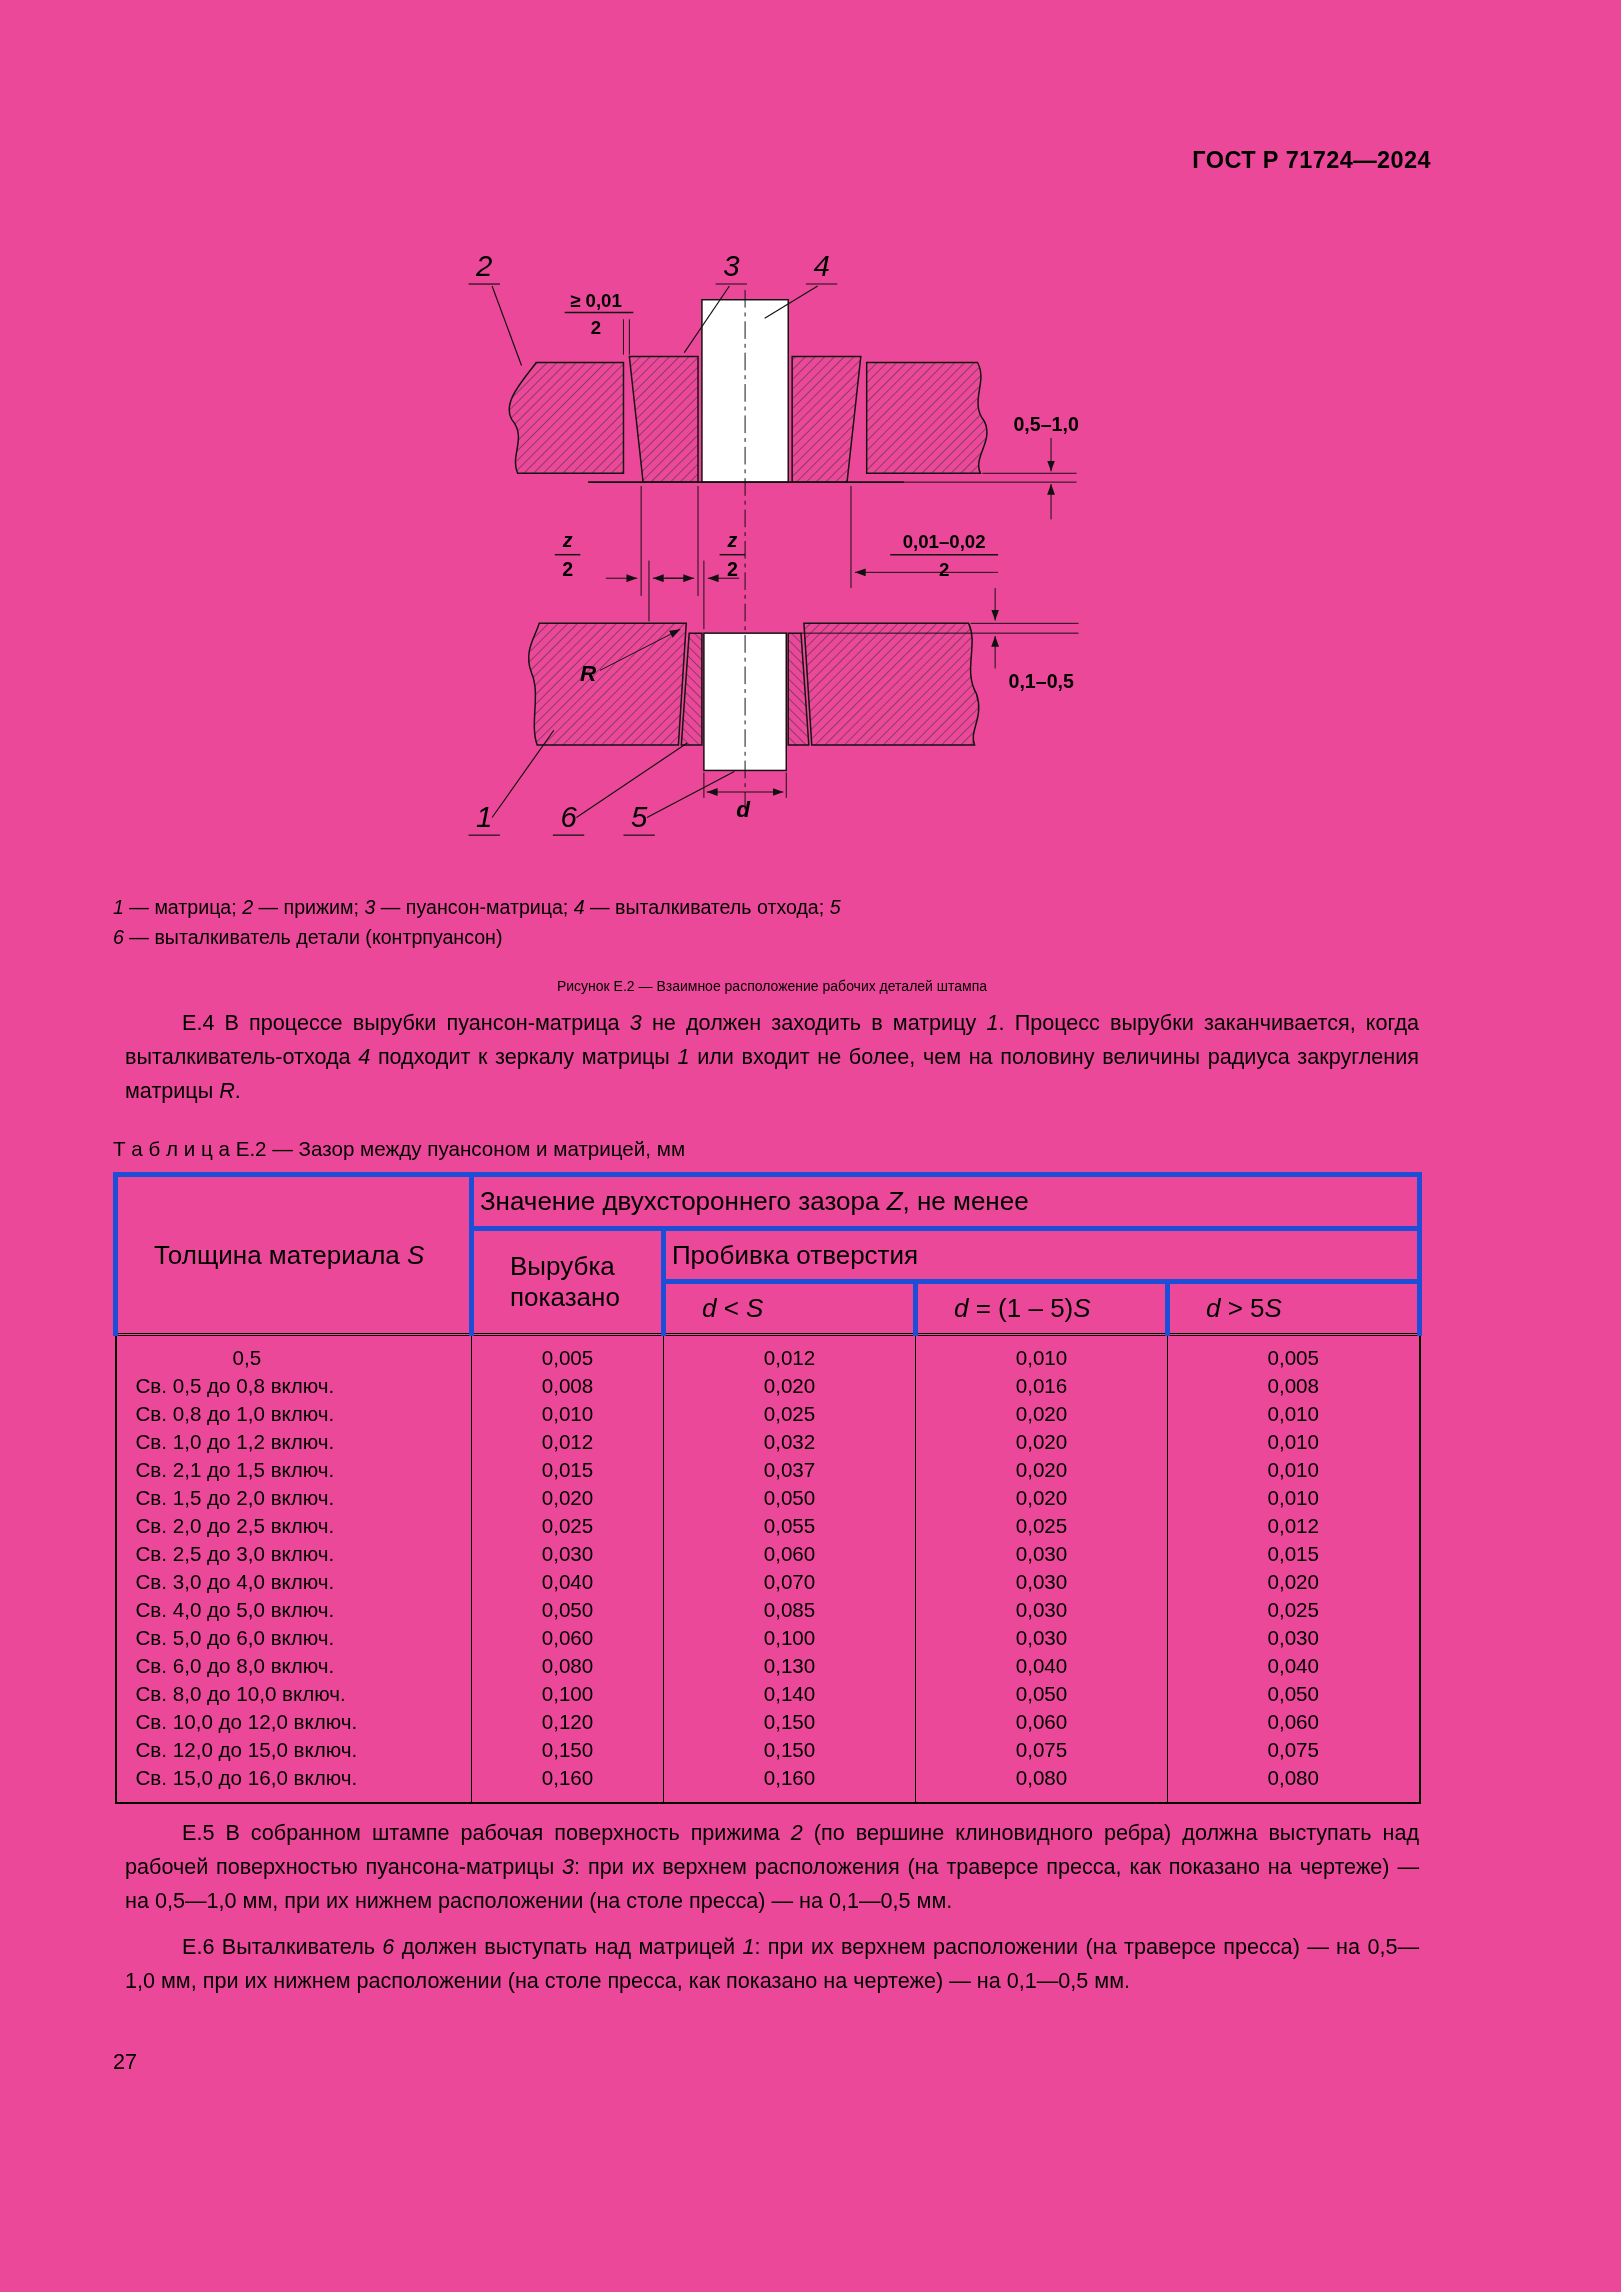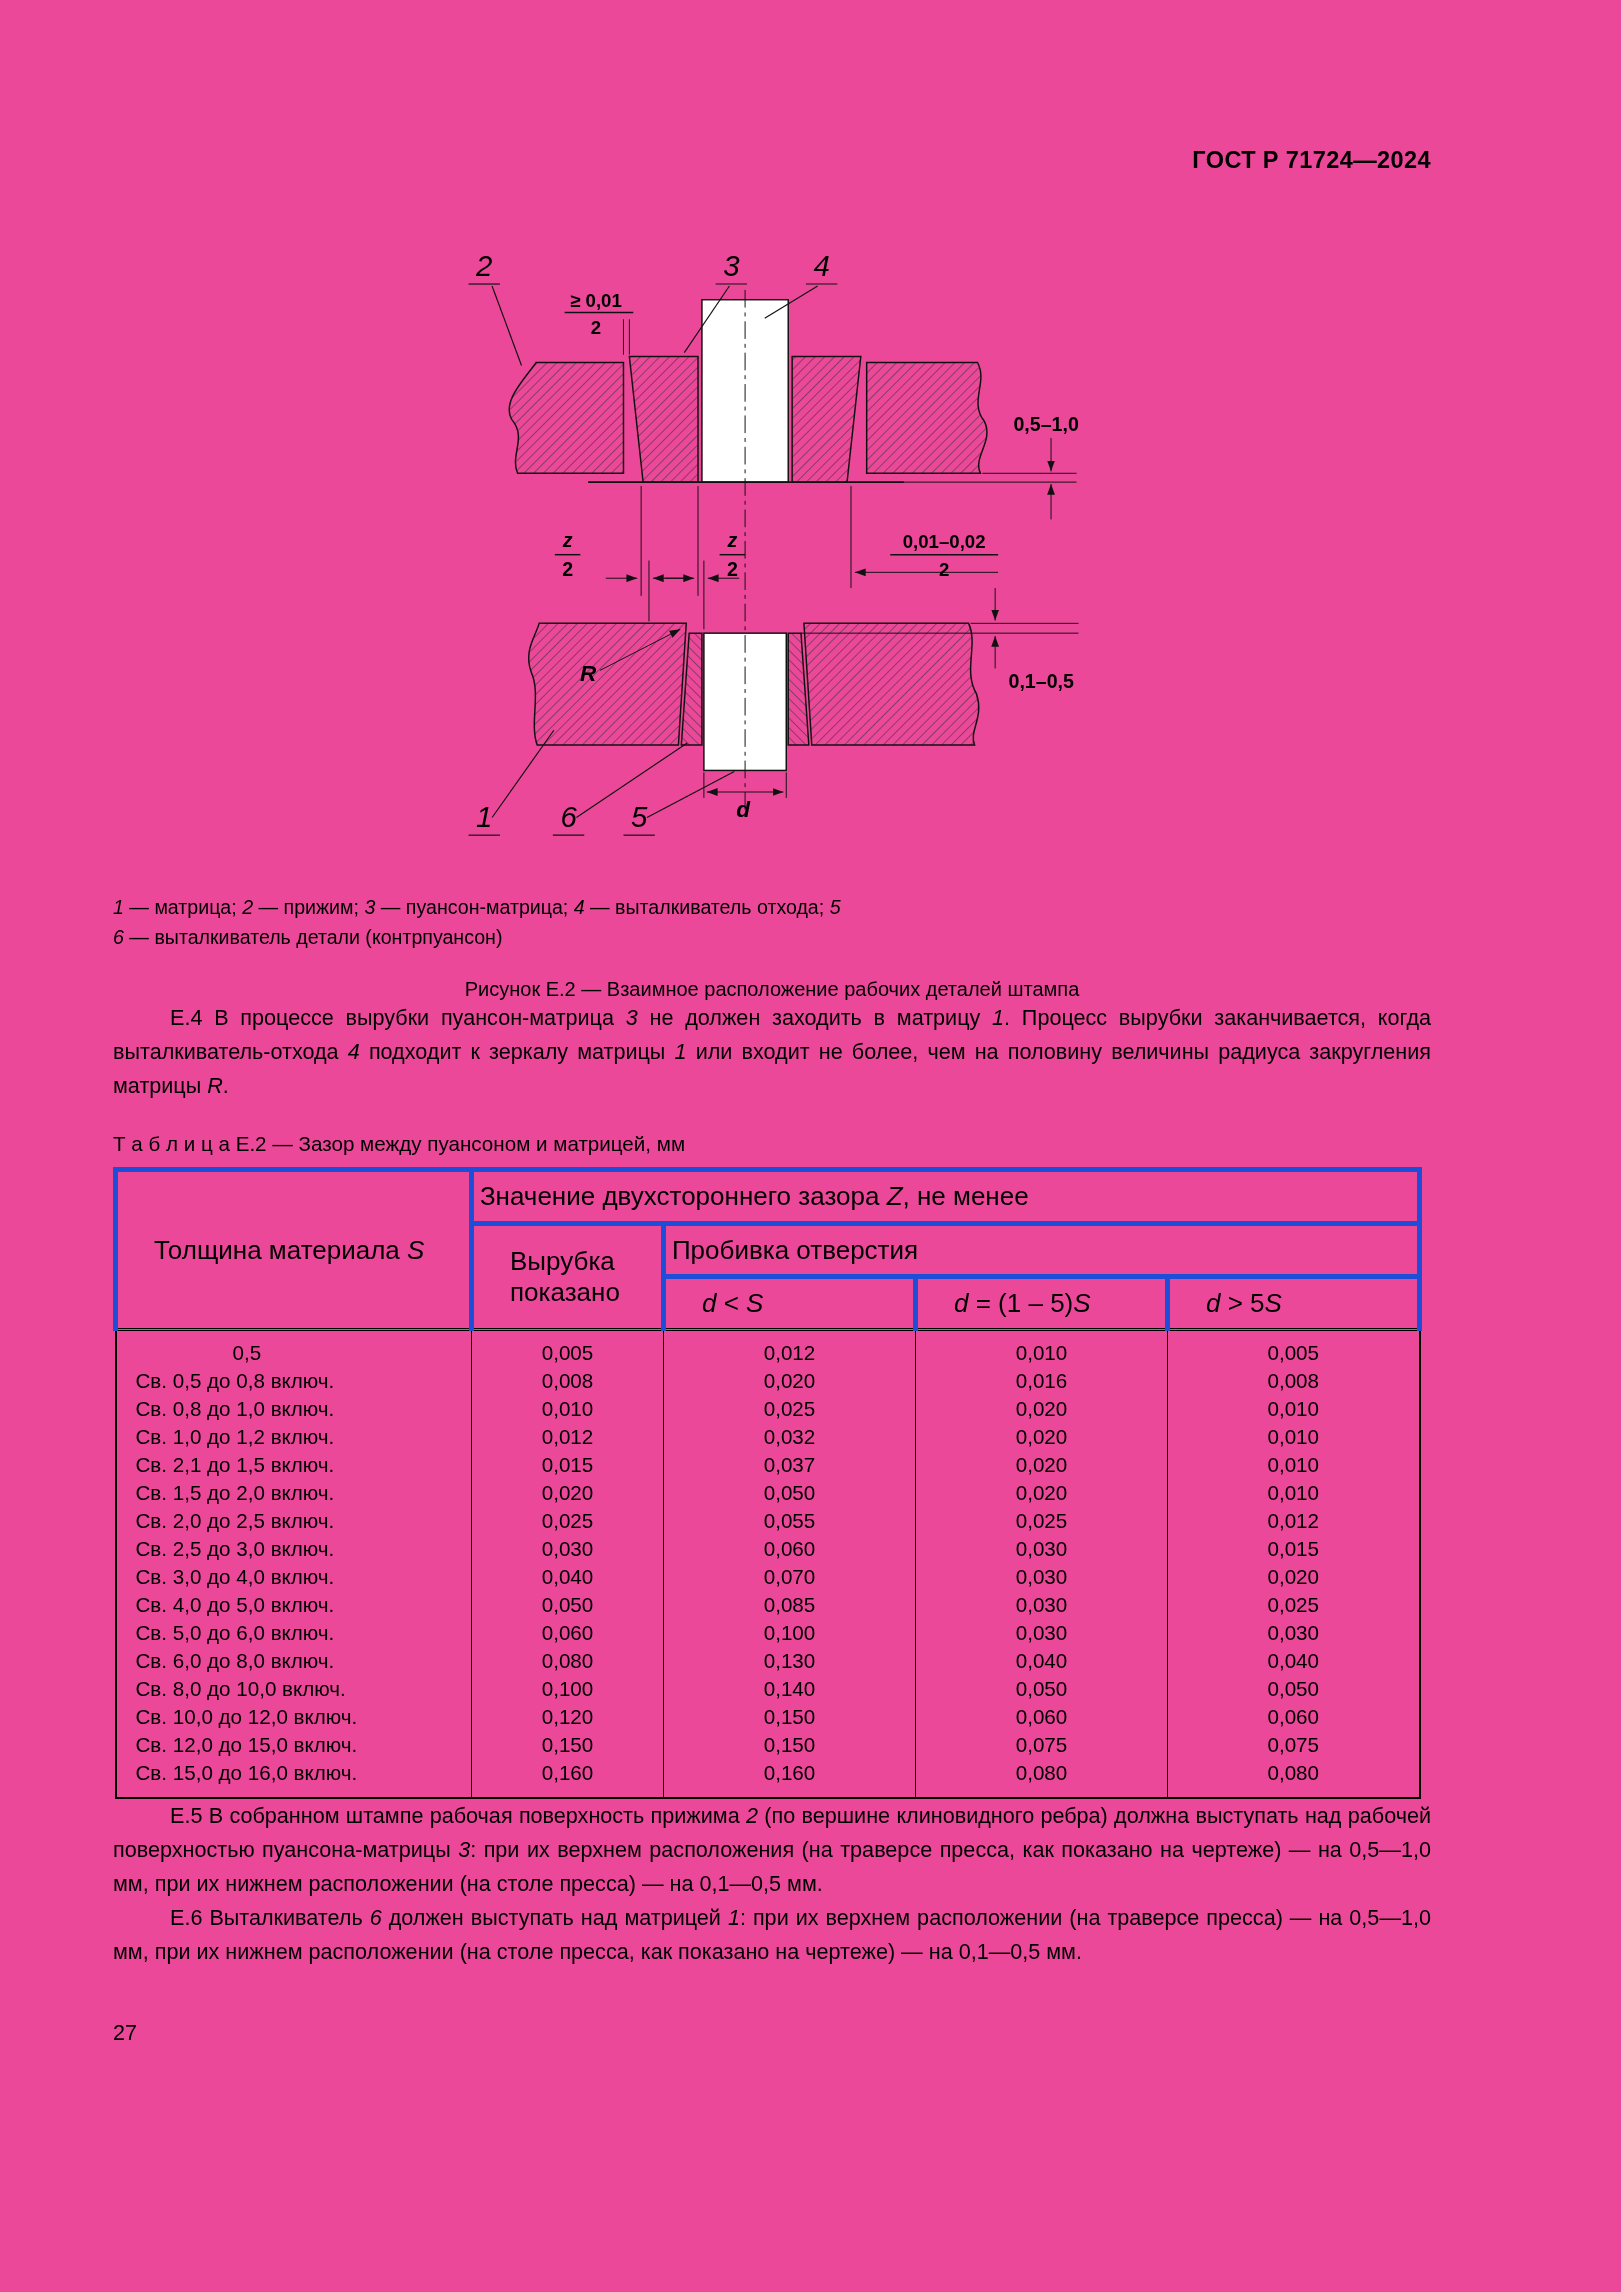--- a/index.html
+++ b/index.html
@@ -12,23 +12,23 @@
 
   .figure-block { margin:61px 0 0 328px; width:667px; }
   svg text { fill:#000; font-family:"Liberation Sans", sans-serif; }
   .plbl { font-size:30px; font-style:italic; }
   .dim  { font-size:20px; font-weight:bold; }
   .dimS { font-size:19px; font-weight:bold; }
   .itd  { font-style:italic; }
   .rlbl { font-size:23px; font-style:italic; font-weight:bold; }
 
   .legend { text-align:left; font-size:19.6px; line-height:30px; margin-top:45px; }
-  .fig-caption { text-align:center; font-size:20px; margin-top:25.5px; }
-
-  p.body-p { font-size:21.6px; line-height:34px; text-align:justify; margin:0; text-indent:57px; }
+  .fig-caption { text-align:center; font-size:14px; margin-top:25.5px; }
+
+  p.body-p { font-size:21.6px; line-height:34px; text-align:justify; margin:12px; text-indent:57px; }
   .e4 { margin-top:33px; }
   .after-table { margin-top:35px; }
 
   .table-title { font-size:20.6px; margin-top:29px; }
   table.gost { border-collapse:collapse; width:1304px; margin-top:11.8px; table-layout:fixed; border:2px solid #000; }
   table.gost th { border:5px solid #1d4ed8; font-weight:normal; font-size:26px; text-align:left; vertical-align:middle; padding:8.8px 5.9px; }
   table.gost th.hb { border-bottom:3.9px double #000;padding-left:36px; }
   table.gost tbody td {
     border-left:1px solid #000; border-right:1px solid #000; border-top:0; border-bottom:0;
     font-size:20.6px; line-height:28px; padding:0; text-align:center; white-space:nowrap;

